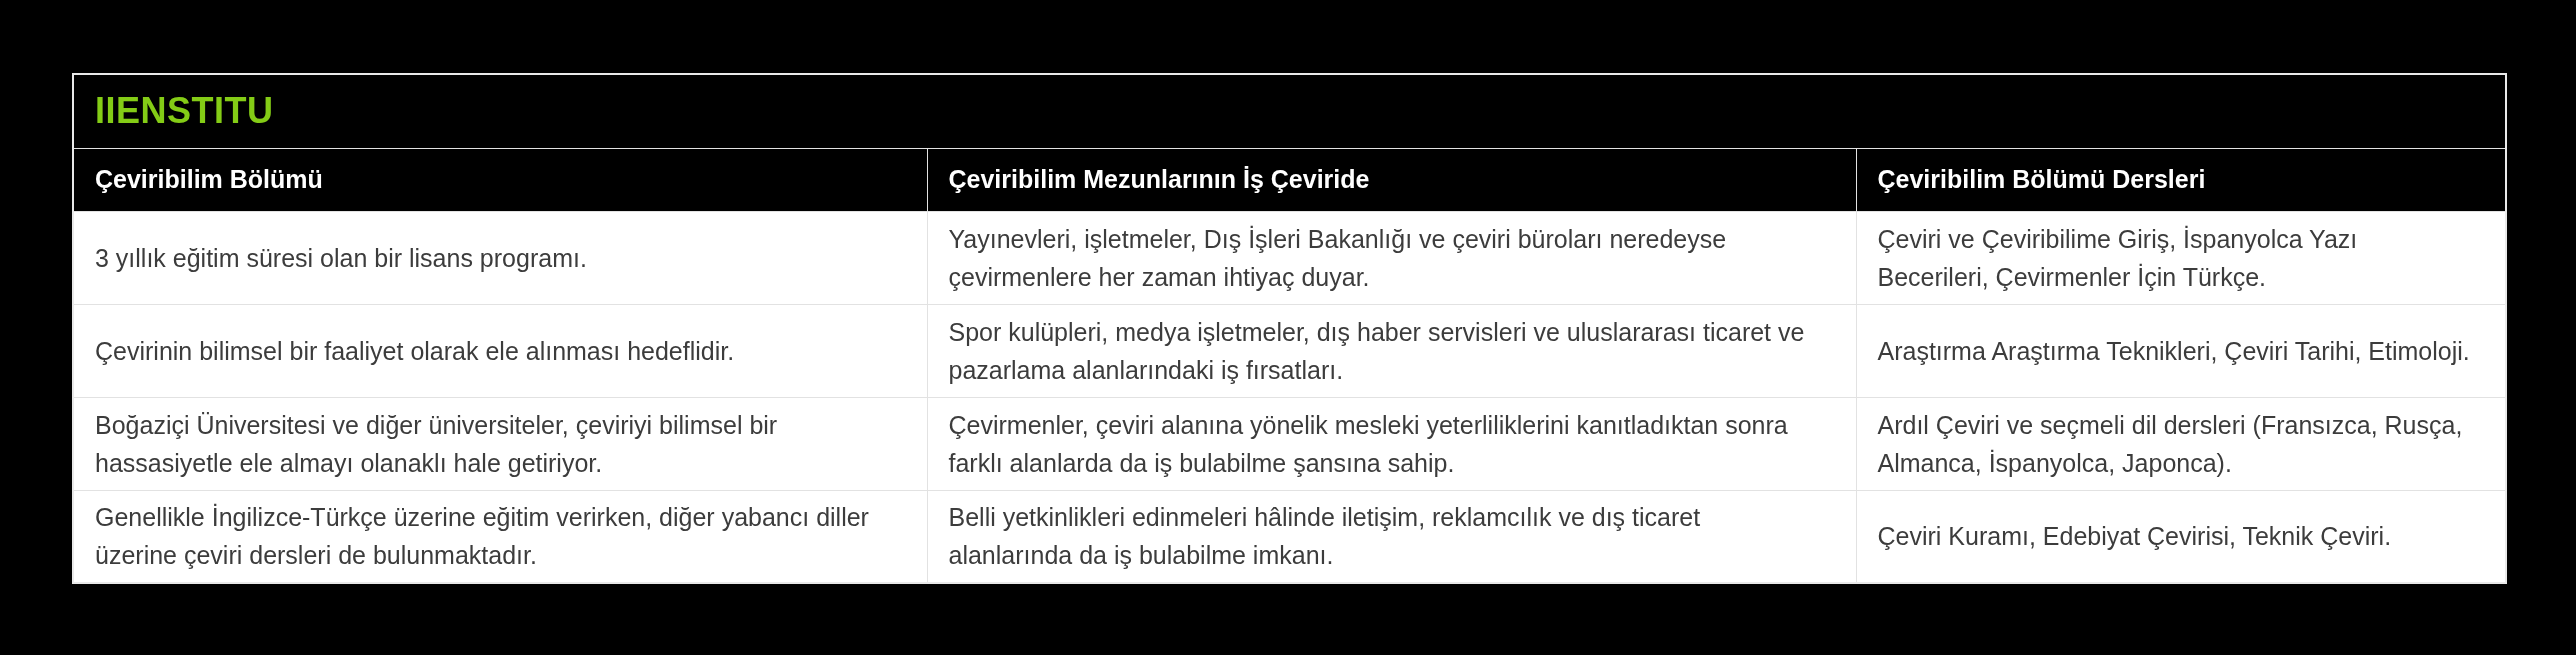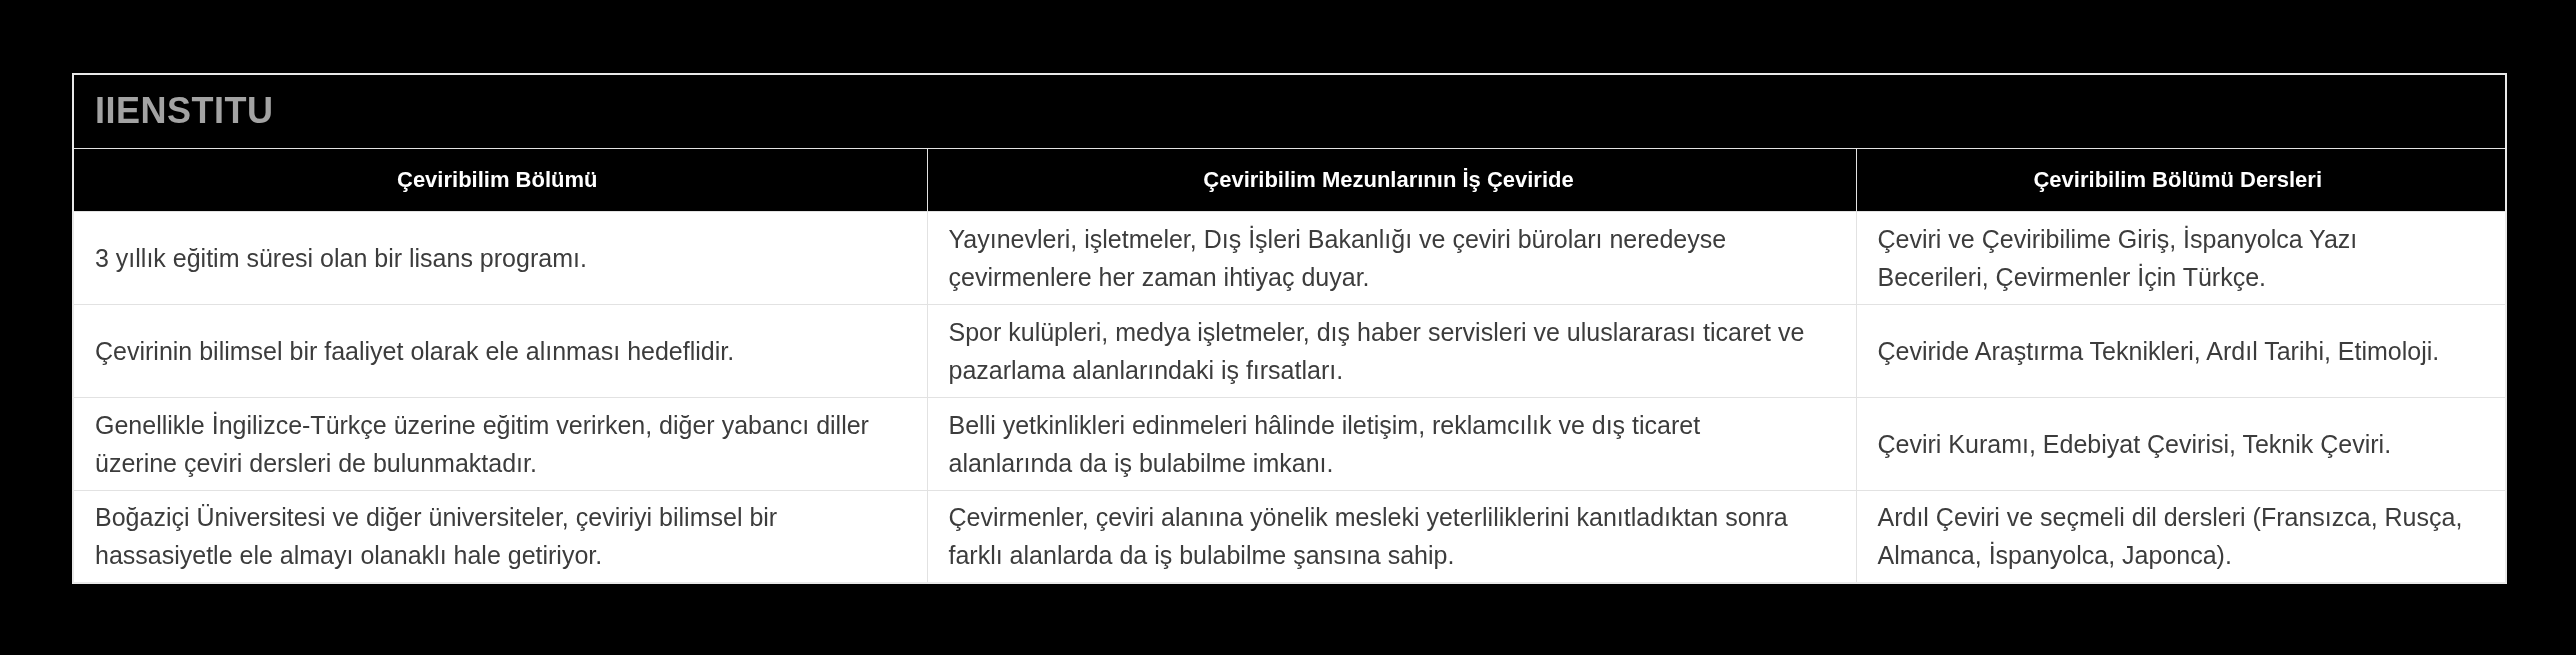--- a/index.html
+++ b/index.html
@@ -24,34 +24,34 @@
     table-layout: fixed;
     border: 2.9px solid #e9e9e9;
   }
   table.card td, table.card th {
     border: 1.9px solid #e2e2e2;
     box-sizing: border-box;
   }
   tr.title-row td.title-cell {
     height: 74px;
     background: #000000;
-    color: #a3a3a3;
+    color: #84cc16;
     font-size: 36px;
     font-weight: 700;
     letter-spacing: 0.5px;
     padding: 0 0 0 21px;
     vertical-align: middle;
   }
   tr.head-row th {
     height: 63px;
     background: #000000;
     color: #ffffff;
-    font-size: 22px;
+    font-size: 25px;
     font-weight: 700;
-    text-align: center;
+    text-align: left;
     padding: 0 27px 0 21px;
     vertical-align: middle;
   }
   tr.body-row td {
     height: 93px;
     background: #ffffff;
     color: #3c3c3c;
     font-size: 25px;
     font-weight: 400;
     line-height: 38px;
@@ -80,28 +80,28 @@
         <th>Çeviribilim Bölümü Dersleri</th>
       </tr>
       <tr class="body-row">
         <td>3 yıllık eğitim süresi olan bir lisans programı.</td>
         <td>Yayınevleri, işletmeler, Dış İşleri Bakanlığı ve çeviri büroları neredeyse çevirmenlere her zaman ihtiyaç duyar.</td>
         <td>Çeviri ve Çeviribilime Giriş, İspanyolca Yazı Becerileri, Çevirmenler İçin Türkçe.</td>
       </tr>
       <tr class="body-row">
         <td>Çevirinin bilimsel bir faaliyet olarak ele alınması hedeflidir.</td>
         <td>Spor kulüpleri, medya işletmeler, dış haber servisleri ve uluslararası ticaret ve pazarlama alanlarındaki iş fırsatları.</td>
-        <td>Çeviride Araştırma Teknikleri, Ardıl Tarihi, Etimoloji.</td>
+        <td>Araştırma Araştırma Teknikleri, Çeviri Tarihi, Etimoloji.</td>
+      </tr>
+      <tr class="body-row">
+        <td>Boğaziçi Üniversitesi ve diğer üniversiteler, çeviriyi bilimsel bir hassasiyetle ele almayı olanaklı hale getiriyor.</td>
+        <td>Çevirmenler, çeviri alanına yönelik mesleki yeterliliklerini kanıtladıktan sonra farklı alanlarda da iş bulabilme şansına sahip.</td>
+        <td>Ardıl Çeviri ve seçmeli dil dersleri (Fransızca, Rusça, Almanca, İspanyolca, Japonca).</td>
       </tr>
       <tr class="body-row">
         <td>Genellikle İngilizce-Türkçe üzerine eğitim verirken, diğer yabancı diller üzerine çeviri dersleri de bulunmaktadır.</td>
         <td>Belli yetkinlikleri edinmeleri hâlinde iletişim, reklamcılık ve dış ticaret alanlarında da iş bulabilme imkanı.</td>
         <td>Çeviri Kuramı, Edebiyat Çevirisi, Teknik Çeviri.</td>
-      </tr>
-      <tr class="body-row">
-        <td>Boğaziçi Üniversitesi ve diğer üniversiteler, çeviriyi bilimsel bir hassasiyetle ele almayı olanaklı hale getiriyor.</td>
-        <td>Çevirmenler, çeviri alanına yönelik mesleki yeterliliklerini kanıtladıktan sonra farklı alanlarda da iş bulabilme şansına sahip.</td>
-        <td>Ardıl Çeviri ve seçmeli dil dersleri (Fransızca, Rusça, Almanca, İspanyolca, Japonca).</td>
       </tr>
     </tbody>
   </table>
 </div>
 
 
 </body></html>

